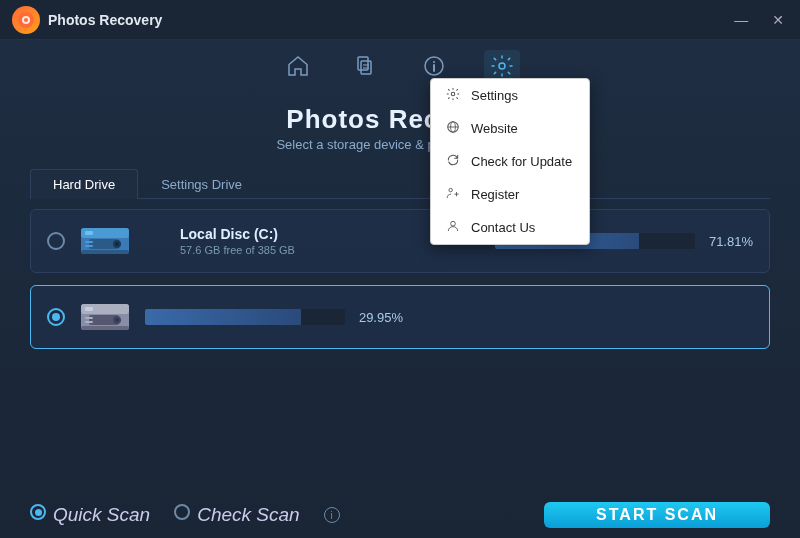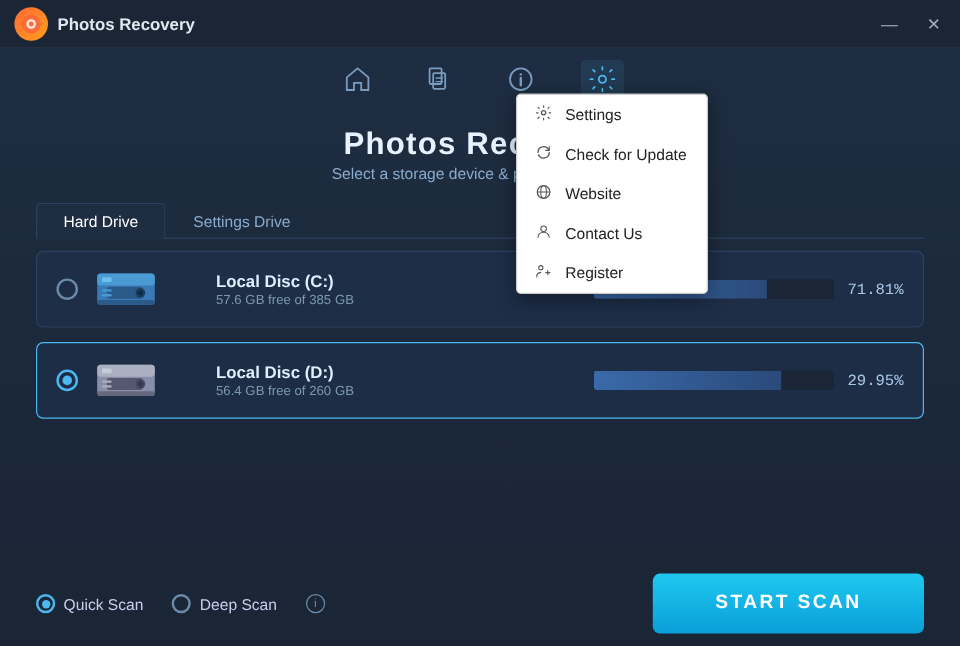--- a/index.html
+++ b/index.html
@@ -210,21 +210,20 @@
     }
     .drive-space {
       font-size: 11px;
       color: #7a9aaa;
       margin-top: 2px;
     }
     .drive-progress-wrap {
       display: flex;
       align-items: center;
       gap: 10px;
-      font-family: Liberation Mono, monospace;
     }
     .drive-progress {
       width: 200px;
       height: 16px;
       background: #1a2535;
       border-radius: 2px;
       overflow: hidden;
     }
     .drive-progress-bar {
       height: 100%;
@@ -239,25 +238,25 @@
 
     
     .scan-options {
       display: flex;
       align-items: center;
       padding: 10px 30px;
       gap: 24px;
     }
     .radio-label {
       display: flex;
-      align-items: center;
       gap: 7px;
-      font-size: 13px;
+      font-size: 19px;
       color: #cce;
       cursor: pointer;
+      font-style: italic;
     }
     .radio-circle {
       width: 16px;
       height: 16px;
       border-radius: 50%;
       border: 2px solid #6a8aaa;
       flex-shrink: 0;
       display: flex;
       align-items: center;
       justify-content: center;
@@ -286,21 +285,21 @@
     }
     .start-scan-btn {
       margin-left: auto;
       background: linear-gradient(180deg, #1fc8f0 0%, #0a9fd8 100%);
       color: #fff;
       font-size: 16px;
       font-weight: 700;
       letter-spacing: 2px;
       border: none;
       border-radius: 6px;
-      padding: 16px 52px;
+      padding: 4px 52px;
       cursor: pointer;
       min-width: 200px;
     }
   </style>
 </head>
 <body>
 
 <div class="title-bar">
   <div class="title-bar-logo">
     <svg width="18" height="18" viewBox="0 0 18 18">
@@ -352,56 +351,56 @@
           <svg width="14" height="14" viewBox="0 0 24 24" fill="none">
             <circle cx="12" cy="12" r="3" stroke="#555" stroke-width="1.8" fill="none"></circle>
             <path d="M12 2v2M12 20v2M4.22 4.22l1.42 1.42M18.36 18.36l1.42 1.42M2 12h2M20 12h2M4.22 19.78l1.42-1.42M18.36 5.64l1.42-1.42" stroke="#555" stroke-width="1.8" stroke-linecap="round"></path>
           </svg>
         </span>
         <span>Settings</span>
       </div>
       <div class="dropdown-item">
         <span class="di-icon">
           <svg width="14" height="14" viewBox="0 0 24 24" fill="none">
+            <circle cx="12" cy="12" r="9" stroke="#555" stroke-width="1.8" fill="none"></circle>
+            <ellipse cx="12" cy="12" rx="4" ry="9" stroke="#555" stroke-width="1.5" fill="none"></ellipse>
+            <line x1="3" y1="12" x2="21" y2="12" stroke="#555" stroke-width="1.5"></line>
+          </svg>
+        </span>
+        <span>Website</span>
+      </div>
+      <div class="dropdown-item">
+        <span class="di-icon">
+          <svg width="14" height="14" viewBox="0 0 24 24" fill="none">
             <path d="M4 12a8 8 0 0115.3-3.3" stroke="#555" stroke-width="1.8" stroke-linecap="round" fill="none"></path>
             <path d="M20 4v5h-5" stroke="#555" stroke-width="1.8" stroke-linecap="round" stroke-linejoin="round" fill="none"></path>
             <path d="M20 12a8 8 0 01-15.3 3.3" stroke="#555" stroke-width="1.8" stroke-linecap="round" fill="none"></path>
           </svg>
         </span>
         <span>Check for Update</span>
-      </div>
-      <div class="dropdown-item">
-        <span class="di-icon">
-          <svg width="14" height="14" viewBox="0 0 24 24" fill="none">
-            <circle cx="12" cy="12" r="9" stroke="#555" stroke-width="1.8" fill="none"></circle>
-            <ellipse cx="12" cy="12" rx="4" ry="9" stroke="#555" stroke-width="1.5" fill="none"></ellipse>
-            <line x1="3" y1="12" x2="21" y2="12" stroke="#555" stroke-width="1.5"></line>
-          </svg>
-        </span>
-        <span>Website</span>
-      </div>
-      <div class="dropdown-item">
-        <span class="di-icon">
-          <svg width="14" height="14" viewBox="0 0 24 24" fill="none">
-            <circle cx="12" cy="8" r="4" stroke="#555" stroke-width="1.5" fill="none"></circle>
-            <path d="M4 20c0-4 3.6-7 8-7s8 3 8 7" stroke="#555" stroke-width="1.5" stroke-linecap="round" fill="none"></path>
-          </svg>
-        </span>
-        <span>Contact Us</span>
       </div>
       <div class="dropdown-item">
         <span class="di-icon">
           <svg width="14" height="14" viewBox="0 0 24 24" fill="none">
             <circle cx="8" cy="7" r="3" stroke="#555" stroke-width="1.5" fill="none"></circle>
             <path d="M2 20c0-4 3-6 6-6" stroke="#555" stroke-width="1.5" stroke-linecap="round" fill="none"></path>
             <line x1="15" y1="14" x2="21" y2="14" stroke="#555" stroke-width="1.5" stroke-linecap="round"></line>
             <line x1="18" y1="11" x2="18" y2="17" stroke="#555" stroke-width="1.5" stroke-linecap="round"></line>
           </svg>
         </span>
         <span>Register</span>
+      </div>
+      <div class="dropdown-item">
+        <span class="di-icon">
+          <svg width="14" height="14" viewBox="0 0 24 24" fill="none">
+            <circle cx="12" cy="8" r="4" stroke="#555" stroke-width="1.5" fill="none"></circle>
+            <path d="M4 20c0-4 3.6-7 8-7s8 3 8 7" stroke="#555" stroke-width="1.5" stroke-linecap="round" fill="none"></path>
+          </svg>
+        </span>
+        <span>Contact Us</span>
       </div>
     </div>
   </div>
 
   <div class="header-section">
     <h1>Photos Recovery</h1>
     <p>Select a storage device &amp; press Start Scan</p>
   </div>
 
   <div class="tabs">
@@ -446,42 +445,38 @@
           <rect x="2" y="6" width="48" height="10" rx="3" fill="#aab0c0"></rect>
           <rect x="6" y="9" width="8" height="4" rx="1" fill="#d0d8e8" opacity="0.7"></rect>
           <rect x="2" y="28" width="48" height="4" rx="2" fill="#666880"></rect>
           <rect x="10" y="17" width="30" height="10" rx="2" fill="#555870"></rect>
           <circle cx="38" cy="22" r="4" fill="#444660"></circle>
           <circle cx="38" cy="22" r="2" fill="#333550"></circle>
           <rect x="6" y="19" width="8" height="2" rx="1" fill="#aab0c0"></rect>
           <rect x="6" y="23" width="8" height="2" rx="1" fill="#aab0c0"></rect>
         </svg>
       </div>
-      <div class="drive-info">
-        <div class="drive-name">Local Disc (D:)</div>
-        <div class="drive-space">56.4 GB free of 260 GB</div>
-      </div>
       <div class="drive-progress-wrap">
         <div class="drive-progress">
           <div class="drive-progress-bar" style="width: 78%"></div>
         </div>
         <span class="drive-pct">29.95%</span>
       </div>
     </div>
 
   </div>
 
   <div class="scan-options">
     <label class="radio-label">
       <div class="radio-circle selected"></div>
       <span>Quick Scan</span>
     </label>
     <label class="radio-label">
       <div class="radio-circle"></div>
-      <span>Deep Scan</span>
+      <span>Check Scan</span>
     </label>
     <div class="info-icon">
       <span>i</span>
     </div>
     <button class="start-scan-btn">START SCAN</button>
   </div>
 
 </div>
 
 </body></html>

